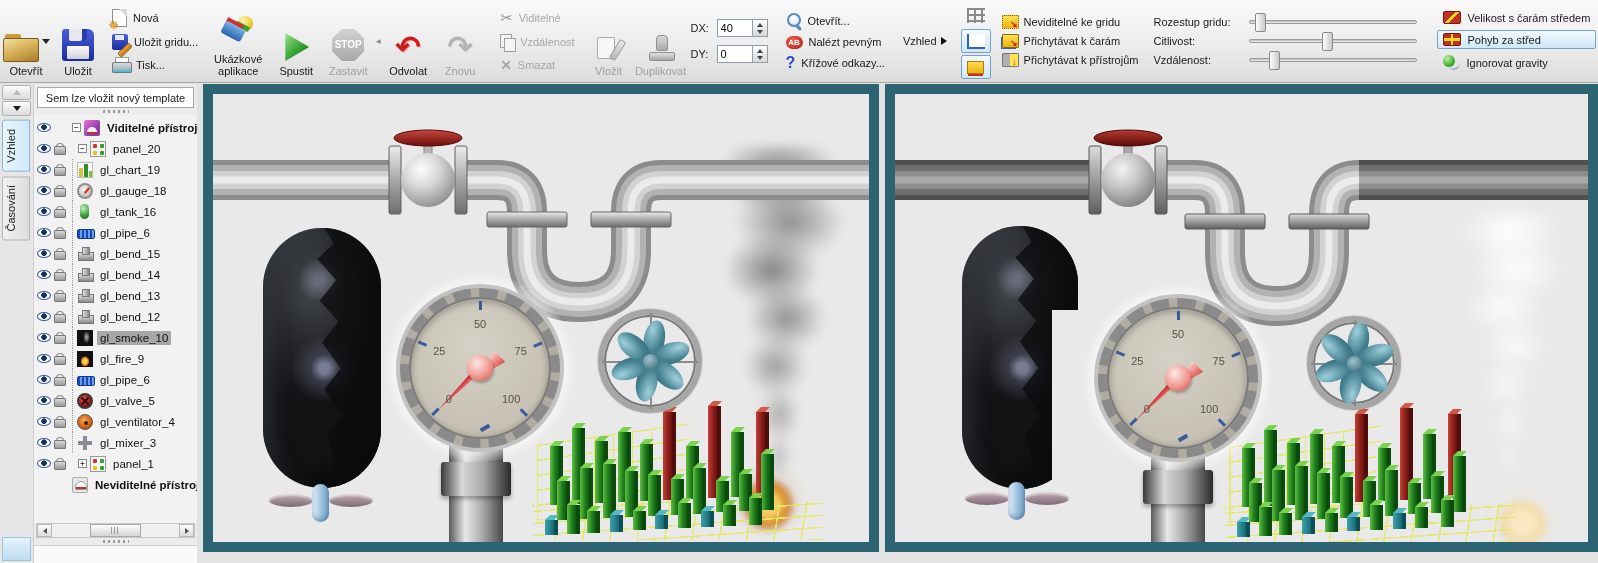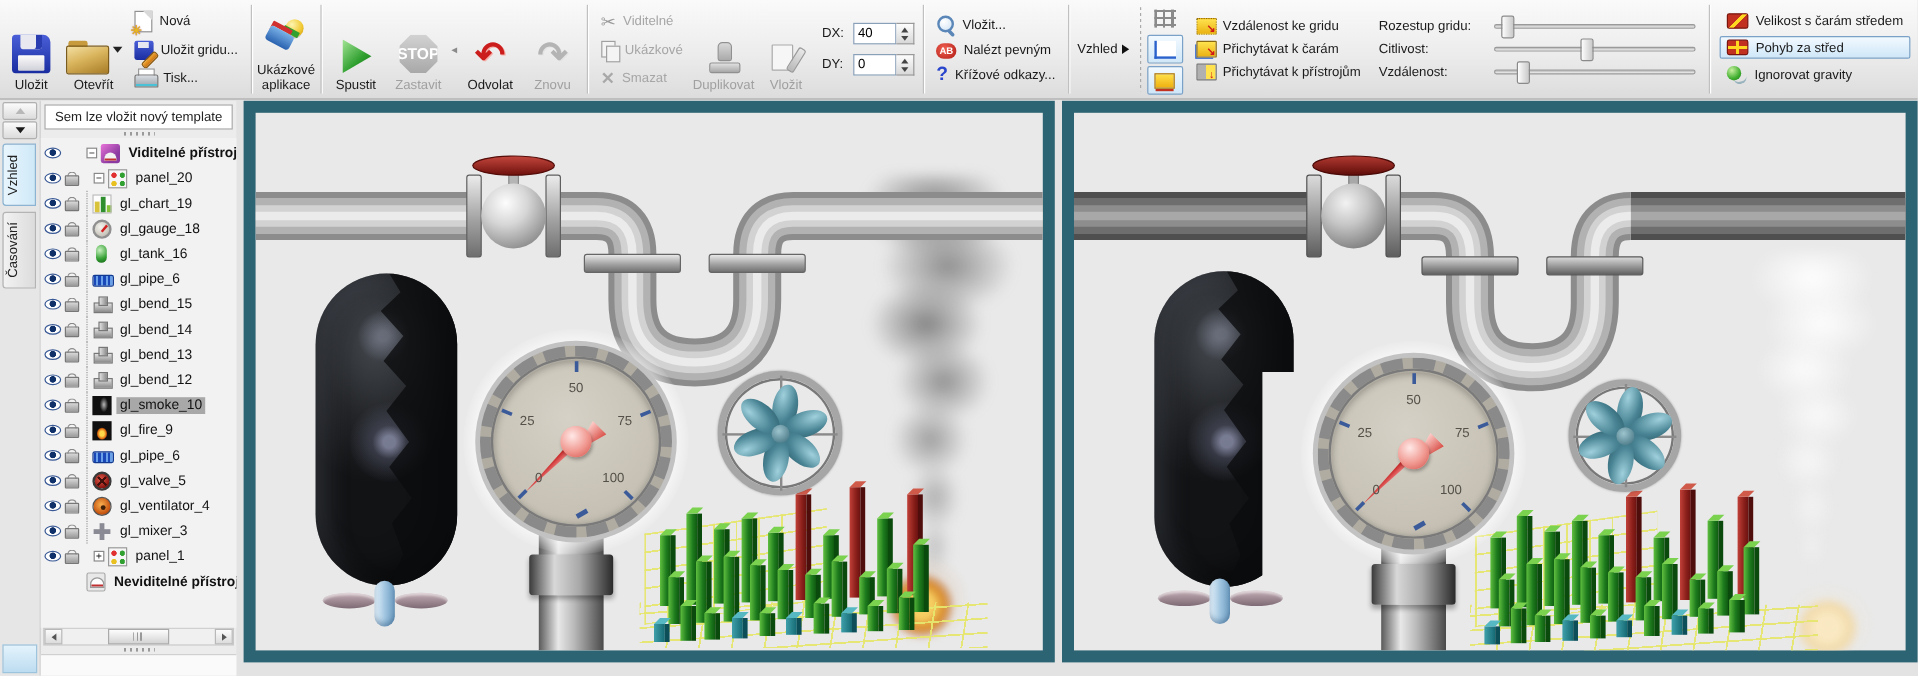--- a/index.html
+++ b/index.html
@@ -38,21 +38,21 @@
   .i-saveas { width:16px; height:16px; background:linear-gradient(#4a5fd8,#1a2da0); border-radius:2px; position:relative; }
   .i-saveas::before { content:""; position:absolute; left:3px; top:1px; width:9px; height:5px; background:#e8e8f0; }
   .i-saveas::after { content:""; position:absolute; right:-4px; bottom:-2px; width:14px; height:4px; background:linear-gradient(#f0a830,#c87010); transform:rotate(-45deg); border-radius:1px; box-shadow:0 0 0 1px #8a5a10; }
   .i-print { width:18px; height:16px; position:relative; }
   .i-print::before { content:""; position:absolute; left:3px; top:0; width:12px; height:7px; background:#fff; border:1px solid #999; }
   .i-print::after { content:""; position:absolute; left:0; top:5px; width:18px; height:9px; background:linear-gradient(#d8dde2,#9aa2aa); border:1px solid #777; border-radius:2px 2px 1px 1px; box-shadow:inset 0 -2px 0 #49c2d8; }
   .i-samples { width:34px; height:33px; position:relative; }
   .i-samples::before { content:""; position:absolute; right:2px; top:0; width:15px; height:15px; border-radius:50%; background:radial-gradient(circle at 35% 30%,#fdf4b0,#f0c830 60%,#c89010); box-shadow:0 2px 0 -1px #b0b8c0; }
   .i-samples::after { content:""; position:absolute; left:1px; top:9px; width:22px; height:13px; background:linear-gradient(#7ab2e8,#2a62b0); border-radius:3px; transform:rotate(28deg); box-shadow:-2px -6px 0 -2px #d03030, 6px -9px 0 -4px #30a030; }
   .i-play { width:26px; height:28px; background:linear-gradient(135deg,#a8e89a,#2f9f2f 60%,#187018); clip-path:polygon(8% 0,100% 50%,8% 100%); }
-  .i-stop { width:32px; height:32px; background:linear-gradient(#d2d2d2,#a8a8a8); clip-path:polygon(30% 0,70% 0,100% 30%,100% 70%,70% 100%,30% 100%,0 70%,0 30%); display:flex;align-items:center;justify-content:center; color:#fff; font-size:13px; font-weight:bold; letter-spacing:0; }
+  .i-stop { width:32px; height:32px; background:linear-gradient(#d2d2d2,#a8a8a8); clip-path:polygon(30% 0,70% 0,100% 30%,100% 70%,70% 100%,30% 100%,0 70%,0 30%); display:flex;align-items:center;justify-content:center; color:#fff; font-size:10px; font-weight:bold; letter-spacing:0; }
   .i-undo { font-size:30px; line-height:28px; font-weight:bold; color:#cc1d1d; text-shadow:1px 1px 0 #f4b0a8; }
   .i-redo { font-size:30px; line-height:28px; font-weight:bold; color:#b4b4b4; text-shadow:1px 1px 0 #e4e4e4; }
   .i-cut { font-size:15px; color:#9a9a9a; }
   .i-copy { width:14px; height:16px; position:relative; }
   .i-copy::before,.i-copy::after { content:""; position:absolute; width:10px; height:12px; background:#f4f4f4; border:1px solid #a0a0a0; }
   .i-copy::before { left:0; top:0; } .i-copy::after { left:4px; top:4px; }
   .i-del { font-size:14px; font-weight:bold; color:#a8a8a8; }
   .i-paste { width:24px; height:26px; position:relative; }
   .i-paste::before { content:""; position:absolute; left:0; top:2px; width:16px; height:20px; background:#f6f6f6; border:1px solid #aaa; border-radius:1px; }
   .i-paste::after { content:""; position:absolute; right:0; top:4px; width:5px; height:20px; background:linear-gradient(#e8e8e8,#b8b8b8); border:1px solid #999; transform:rotate(32deg); border-radius:2px; }
@@ -257,30 +257,30 @@
     radial-gradient(ellipse 55% 58% at 50% 55%, rgba(205,140,80,.35), transparent 80%); }
   .fire.pale { background:
     radial-gradient(ellipse 40% 45% at 50% 60%, rgba(250,232,190,.9) 0 30%, rgba(244,214,150,.7) 55%, rgba(240,210,160,.3) 72%, transparent 82%),
     radial-gradient(ellipse 58% 60% at 50% 55%, rgba(250,235,200,.35), transparent 80%); }
 </style>
 </head>
 <body>
 
 <div id="toolbar">
   <div class="tb-big">
-    <span class="i-floppy"></span>
-    <span class="lbl">Uložit</span>
-  </div>
-  <div class="tb-big">
     <span class="icobox">
         <span class="i-folder"></span>
         <span class="dd-arrow"></span>
       </span>
     <span class="lbl">Otevřít</span>
   </div>
+  <div class="tb-big">
+    <span class="i-floppy"></span>
+    <span class="lbl">Uložit</span>
+  </div>
   <div class="stack">
     <div class="tb-sm">
         <span class="i-page"></span>
         <span>Nová</span>
       </div>
     <div class="tb-sm">
         <span class="i-saveas"></span>
         <span>Uložit gridu...</span>
       </div>
     <div class="tb-sm">
@@ -312,34 +312,34 @@
     <span class="lbl">Znovu</span>
   </div>
   <div class="tsep"></div>
   <div class="stack">
     <div class="tb-sm dis">
         <span class="i-cut">✂</span>
         <span>Viditelné</span>
       </div>
     <div class="tb-sm dis">
         <span class="i-copy"></span>
-        <span>Ukázkové</span>
+        <span>Vzdálenost</span>
       </div>
     <div class="tb-sm dis">
         <span class="i-del">✕</span>
         <span>Smazat</span>
       </div>
   </div>
   <div class="tb-big dis">
+    <span class="i-paste"></span>
+    <span class="lbl">Vložit</span>
+  </div>
+  <div class="tb-big dis">
     <span class="i-stamp"></span>
     <span class="lbl">Duplikovat</span>
-  </div>
-  <div class="tb-big dis">
-    <span class="i-paste"></span>
-    <span class="lbl">Vložit</span>
   </div>
   <div class="stack" style="gap:8px">
     <div class="spinrow">
       <label>DX:</label>
       <span class="spinbox">
           <input value="40" style="">
       <span class="spinbtns">
             <i class="up"></i>
             <i class="dn"></i>
           </span>
@@ -353,21 +353,21 @@
             <i class="up"></i>
             <i class="dn"></i>
           </span>
         </span>
     </div>
   </div>
   <div class="tsep"></div>
   <div class="stack">
     <div class="tb-sm">
         <span class="i-find"></span>
-        <span>Vložit...</span>
+        <span>Otevřít...</span>
       </div>
     <div class="tb-sm">
         <span class="i-ab">AB</span>
         <span>Nalézt pevným</span>
       </div>
     <div class="tb-sm">
         <span class="i-q">?</span>
         <span>Křížové odkazy...</span>
       </div>
   </div>
@@ -384,21 +384,21 @@
     <div class="sqbtn sel">
         <span class="i-axes"></span>
       </div>
     <div class="sqbtn sel">
         <span class="i-ybox"></span>
       </div>
   </div>
   <div class="stack">
     <div class="snaprow">
         <span class="snap-ic si-grid"></span>
-        <span>Vzdálenost ke gridu</span>
+        <span>Neviditelné ke gridu</span>
       </div>
     <div class="snaprow">
         <span class="snap-ic si-lines"></span>
         <span>Přichytávat k čarám</span>
       </div>
     <div class="snaprow">
         <span class="snap-ic si-inst"></span>
         <span>Přichytávat k přístrojům</span>
       </div>
   </div>

